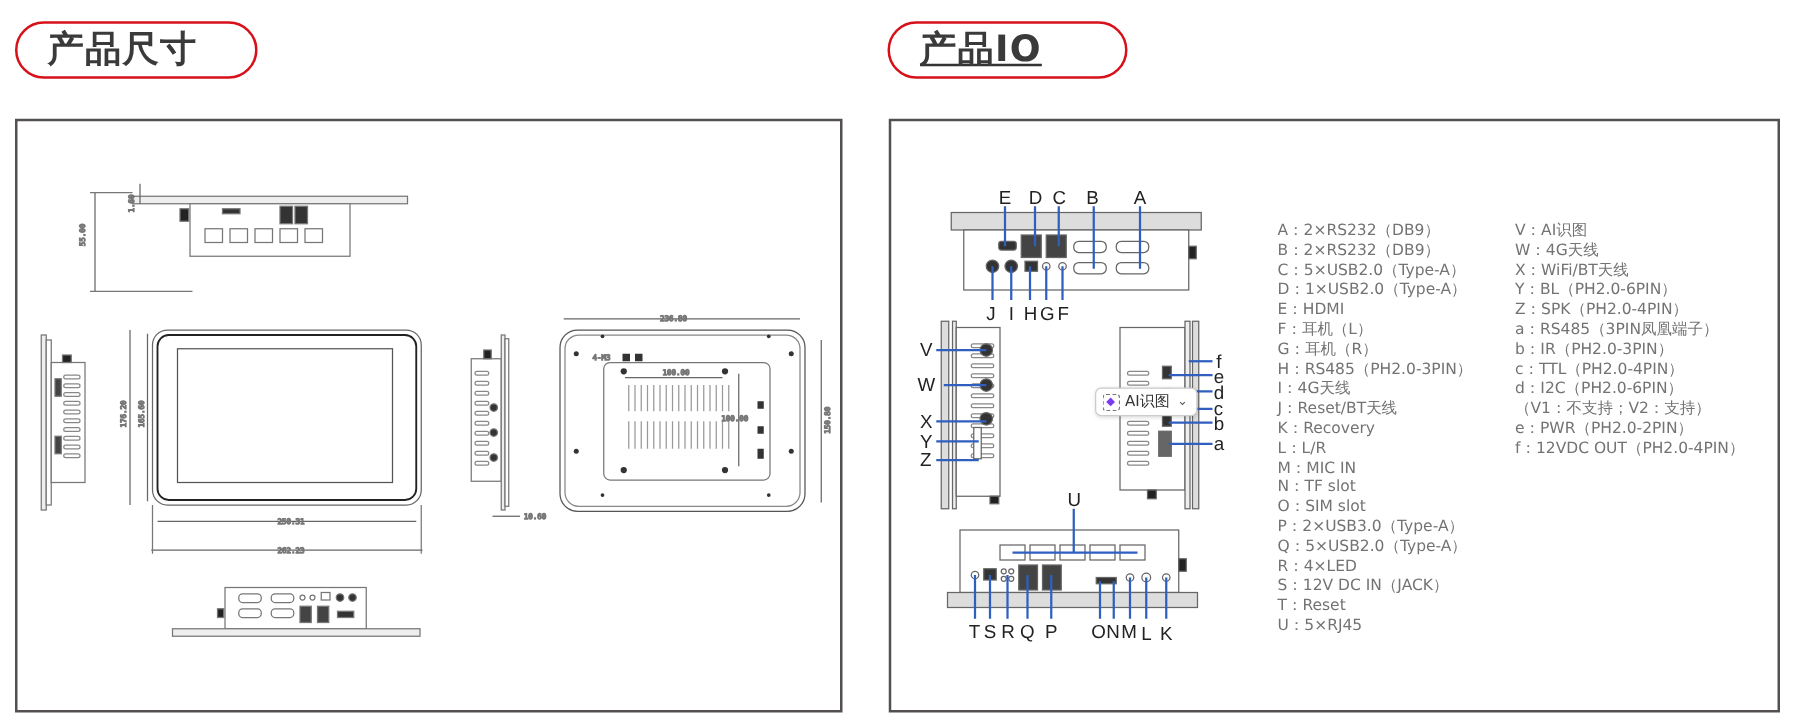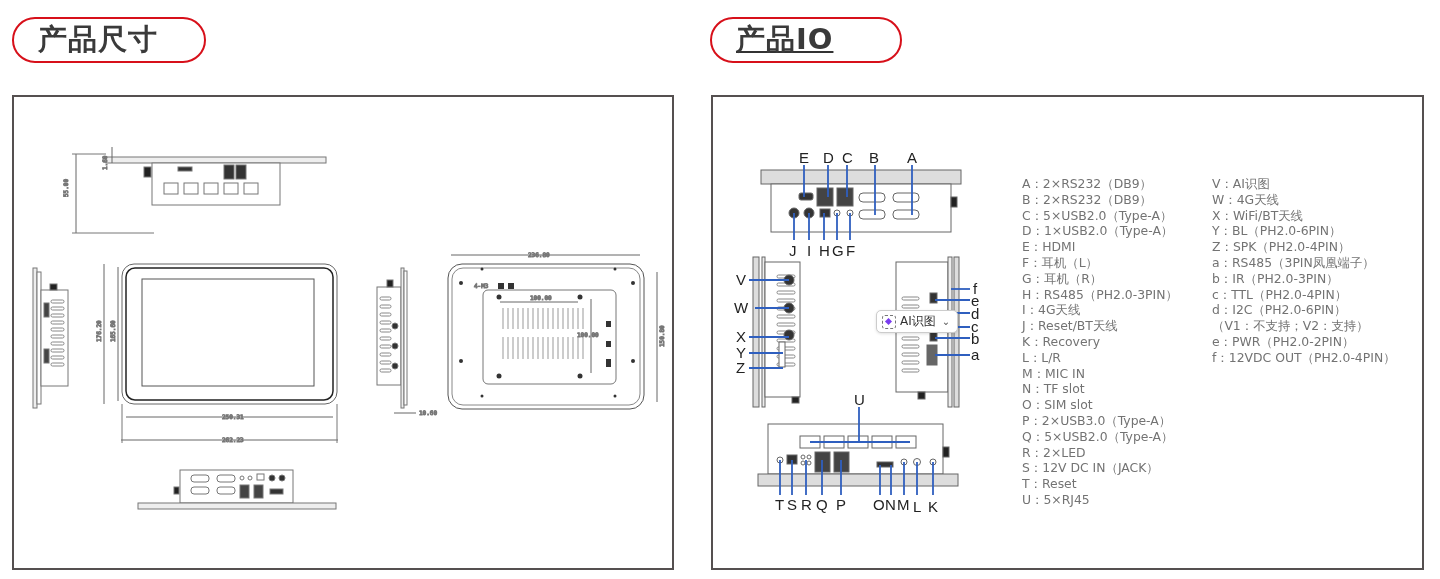--- a/index.html
+++ b/index.html
@@ -393,21 +393,21 @@
   <div>H：RS485（PH2.0-3PIN）</div>
   <div>I：4G天线</div>
   <div>J：Reset/BT天线</div>
   <div>K：Recovery</div>
   <div>L：L/R</div>
   <div>M：MIC IN</div>
   <div>N：TF slot</div>
   <div>O：SIM slot</div>
   <div>P：2×USB3.0（Type-A）</div>
   <div>Q：5×USB2.0（Type-A）</div>
-  <div>R：2×LED</div>
+  <div>R：4×LED</div>
   <div>S：12V DC IN（JACK）</div>
   <div>T：Reset</div>
   <div>U：5×RJ45</div>
 </div>
 
 <div class="legend" id="legend-2">
   <div>V：AI识图</div>
   <div>W：4G天线</div>
   <div>X：WiFi/BT天线</div>
   <div>Y：BL（PH2.0-6PIN）</div>

